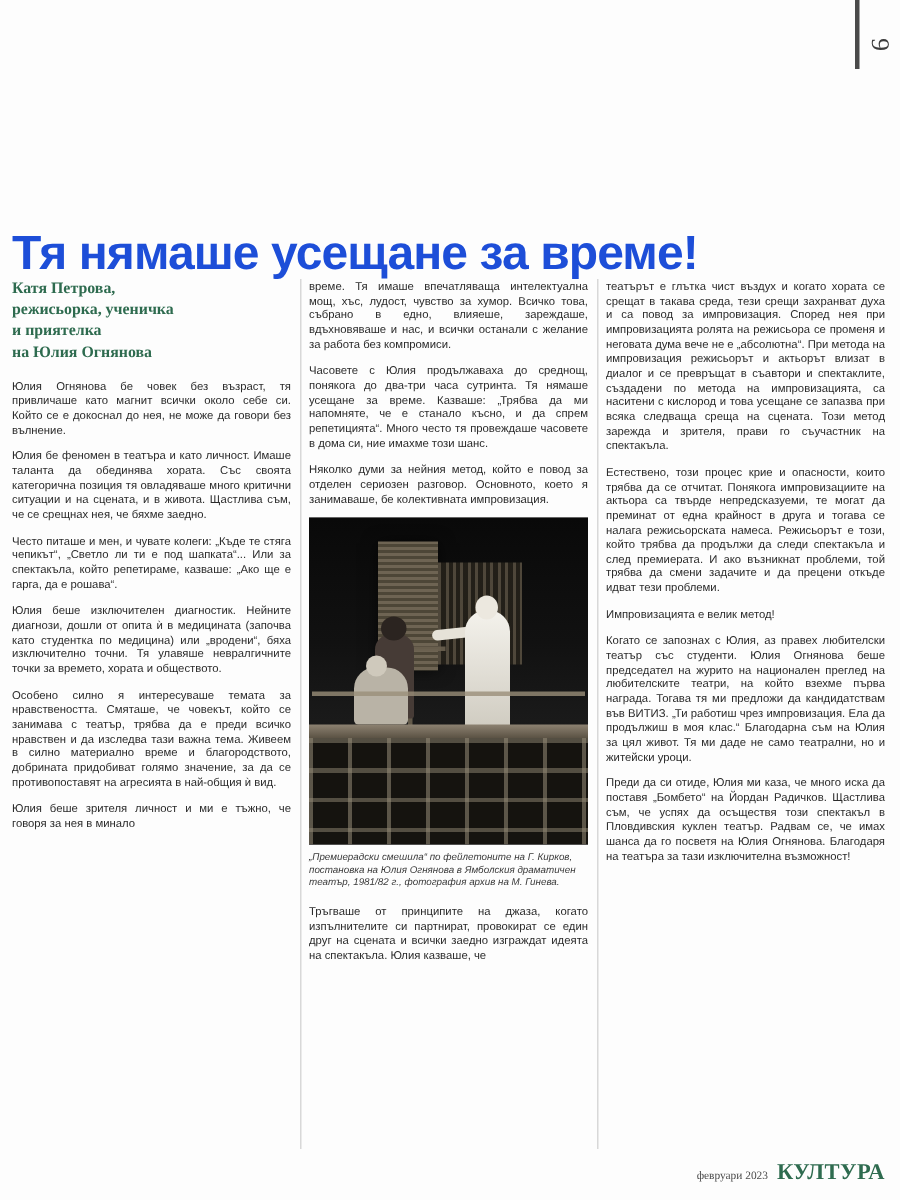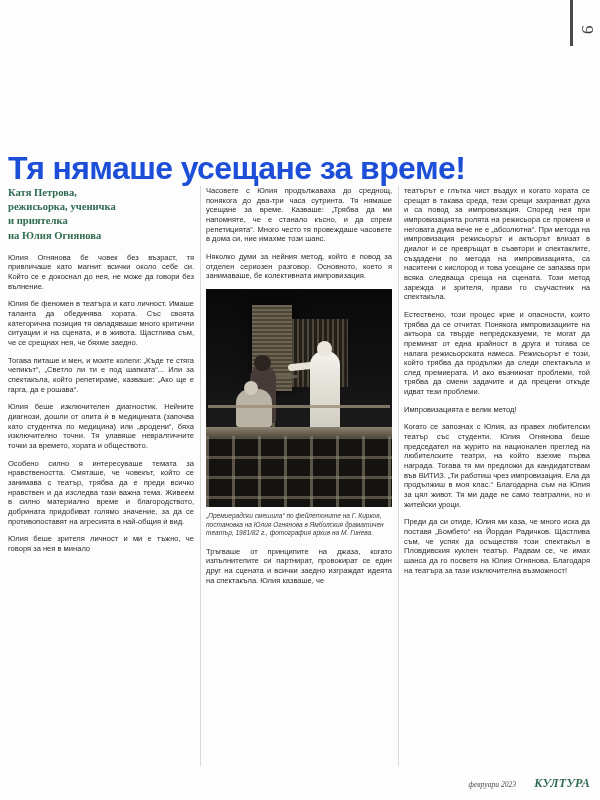--- a/index.html
+++ b/index.html
@@ -230,32 +230,31 @@
     font-style: italic;
   }
 
   
   .footer {
     position: absolute;
     right: 10px;
     bottom: 9px;
     display: flex;
     align-items: baseline;
-    gap: 18px;
-    font-style: italic;
+    gap: 6px;
   }
   .footer-date {
     font-family: "Liberation Serif", serif;
     font-size: 7.6px;
     color: #4c4c4c;
   }
   .footer-brand {
     font-family: "Liberation Serif", serif;
     font-weight: bold;
-    font-size: 12px;
+    font-size: 15px;
     color: #2e6b4f;
     letter-spacing: .3px;
   }
 </style>
 </head>
 <body>
 
 <div class="page">
 
   <div class="corner-rule"></div>
@@ -268,27 +267,28 @@
     <div class="rule r1"></div>
     <div class="rule r2"></div>
 
     <div class="col">
       <div class="byline" style="white-space:pre-line">Катя Петрова,
 режисьорка, ученичка
 и приятелка
 на Юлия Огнянова</div>
       <p class="body">Юлия Огнянова бе човек без възраст, тя привличаше като магнит всички около себе си. Който се е докоснал до нея, не може да говори без вълнение.</p>
       <p class="body">Юлия бе феномен в театъра и като личност. Имаше таланта да обединява хората. Със своята категорична позиция тя овладяваше много критични ситуации и на сцената, и в живота. Щастлива съм, че се срещнах нея, че бяхме заедно.</p>
-      <p class="body">Тогава питаше и мен, и моите колеги: „Къде те стяга чепикът“, „Светло ли ти е под шапката“... Или за спектакъла, който репетираме, казваше: „Ако ще е гарга, да е рошава“.</p>
+      <p class="body">Често питаше и мен, и чувате колеги: „Къде те стяга чепикът“, „Светло ли ти е под шапката“... Или за спектакъла, който репетираме, казваше: „Ако ще е гарга, да е рошава“.</p>
       <p class="body">Юлия беше изключителен диагностик. Нейните диагнози, дошли от опита ѝ в медицината (започва като студентка по медицина) или „вродени“, бяха изключително точни. Тя улавяше невралгичните точки за времето, хората и обществото.</p>
       <p class="body">Особено силно я интересуваше темата за нравствеността. Смяташе, че човекът, който се занимава с театър, трябва да е преди всичко нравствен и да изследва тази важна тема. Живеем в силно материално време и благородството, добрината придобиват голямо значение, за да се противопоставят на агресията в най-общия ѝ вид.</p>
       <p class="body">Юлия беше зрителя личност и ми е тъжно, че говоря за нея в минало</p>
     </div>
 
     <div class="col">
+      <p class="body">време. Тя имаше впечатляваща интелектуална мощ, хъс, лудост, чувство за хумор. Всичко това, събрано в едно, влияеше, зареждаше, вдъхновяваше и нас, и всички останали с желание за работа без компромиси.</p>
       <p class="body">Часовете с Юлия продължаваха до среднощ, понякога до два-три часа сутринта. Тя нямаше усещане за време. Казваше: „Трябва да ми напомняте, че е станало късно, и да спрем репетицията“. Много често тя провеждаше часовете в дома си, ние имахме този шанс.</p>
       <p class="body">Няколко думи за нейния метод, който е повод за отделен сериозен разговор. Основното, което я занимаваше, бе колективната импровизация.</p>
 
       <div class="photo-wrap">
         <div class="photo">
           <div class="ph-backdrop"></div>
           <div class="ph-haystack"></div>
           <div class="ph-fence"></div>
           <div class="ph-chair"></div>
           <div class="ph-actor-dark"></div>

